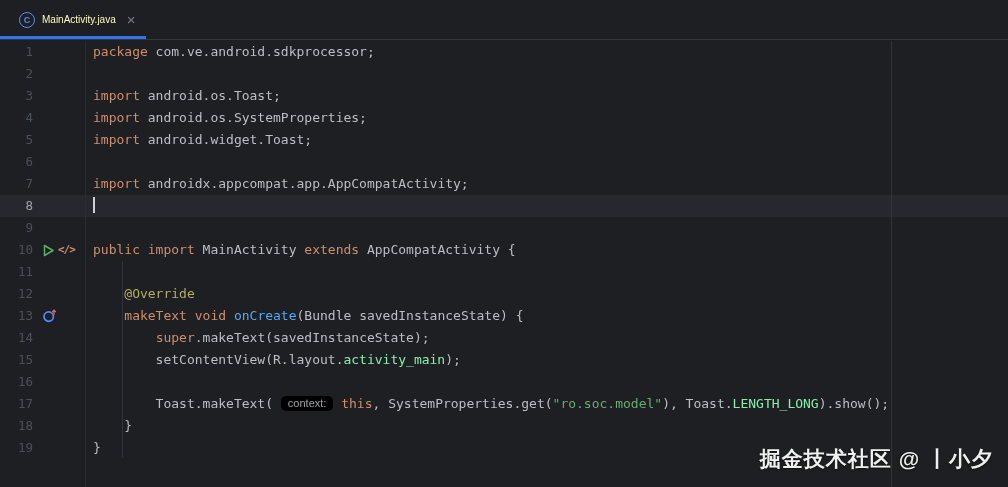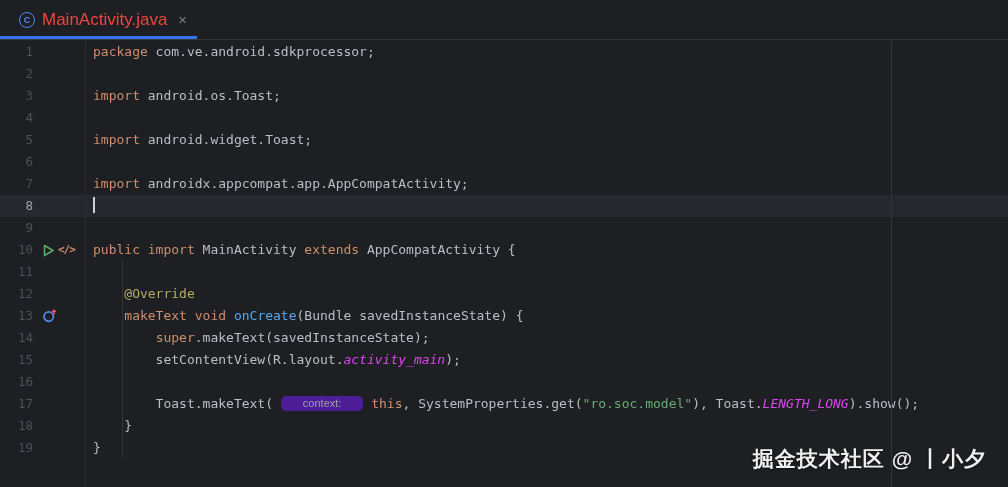--- a/index.html
+++ b/index.html
@@ -9,21 +9,21 @@
   
   .tab-bar { height:40px; background:#1E1F22; border-bottom:1px solid #34363A;
              display:flex; align-items:stretch; }
   .tab { position:relative; display:flex; align-items:center; gap:7px;
          padding:0 10px 0 19px; cursor:default; }
   .tab-underline { position:absolute; left:0; right:0; bottom:0; height:3px; background:#3574F0; }
   .class-icon { width:16px; height:16px; border:1.5px solid #548AF7; border-radius:50%;
                 display:flex; align-items:center; justify-content:center;
                 color:#548AF7; font-size:9px; font-weight:bold;
                 font-family:"Liberation Sans", sans-serif; }
-  .tab-title { color:#ef4444; font-size:17px; }
+  .tab-title { color:#fef9c3; font-size:10px; }
   .tab-close { color:#7A7E85; font-size:15px; line-height:1; margin-left:4px; }
 
   
   .editor { position:absolute; left:0; top:41px; right:0; bottom:0; background:#1E1F22;
             font-family:"DejaVu Sans Mono","Liberation Mono",monospace; font-size:13px; }
   .lines { position:relative; z-index:1; }
   .line { display:flex; height:22px; line-height:22px; }
   .line.active { background:#26282E; }
   .gutter { width:93px; flex:0 0 93px; display:flex; align-items:center; }
   .lnum { width:33px; text-align:right; color:#4B5059; font-size:12.5px; flex:0 0 33px; }
@@ -32,39 +32,39 @@
   .gicon { display:flex; align-items:center; }
   .codetag { color:#CF8E6D; font-size:11px; font-weight:bold;
              font-family:"DejaVu Sans Mono",monospace; letter-spacing:-1px; }
   .code { white-space:pre; color:#BCBEC4; }
 
   .tok-kw  { color:#CF8E6D; }
   .tok-def { color:#BCBEC4; }
   .tok-ann { color:#B3AE60; }
   .tok-mth { color:#56A8F5; }
   .tok-str { color:#6AAB73; }
-  .tok-con { color:#d946ef; font-style:italic; }
+  .tok-con { color:#86efac; }
   .tok-sm  { color:#BCBEC4; }
-  .tok-inlay { display:inline-block; background:#4c1d95; color:#9DA0A8; border-radius:5px;
+  .tok-inlay { display:inline-block; background:#000000; color:#9DA0A8; border-radius:5px;
                font-family:"Liberation Sans",sans-serif; font-size:11px; line-height:15px;
-               padding:0 22px; vertical-align:1px; }
+               padding:0 7px; vertical-align:1px; }
 
   .caret { display:inline-block; width:2px; height:16px; background:#CED0D6;
            vertical-align:-3px; }
 
   
   .gutter-sep { position:absolute; left:85px; top:0; bottom:0; width:1px;
                 background:#2A2C30; z-index:2; pointer-events:none; }
   .indent-guide { position:absolute; left:122px; top:220px; height:196px; width:1px;
                   background:#31343A; z-index:2; pointer-events:none; }
   .margin-guide { position:absolute; left:891px; top:0; bottom:0; width:1px;
                   background:#313438; z-index:2; pointer-events:none; }
 
   
-  .watermark { position:absolute; right:22px; bottom:14px; z-index:3;
+  .watermark { position:absolute; right:15px; bottom:14px; z-index:3;
                color:#F0F0F0; font-size:21px; font-weight:bold; letter-spacing:1px;
                font-family:"Liberation Sans", sans-serif; text-shadow:0 1px 2px rgba(0,0,0,.6); }
 </style>
 </head>
 <body>
 
 <div class="tab-bar">
   <div class="tab">
     <span class="class-icon">C</span>
     <span class="tab-title">MainActivity.java</span>
@@ -94,20 +94,21 @@
           <span class="lnum">3</span>
           <span class="gicons"></span>
         </div>
         <div class="code"><span class="tok-kw">import</span><span class="tok-def"> android.os.Toast;</span></div>
       </div>
       <div class="line">
         <div class="gutter">
           <span class="lnum">4</span>
           <span class="gicons"></span>
         </div>
+        <div class="code"><span class="tok-kw">import</span><span class="tok-def"> android.os.SystemProperties;</span></div>
       </div>
       <div class="line">
         <div class="gutter">
           <span class="lnum">5</span>
           <span class="gicons"></span>
         </div>
         <div class="code"><span class="tok-kw">import</span><span class="tok-def"> android.widget.Toast;</span></div>
       </div>
       <div class="line">
         <div class="gutter">

